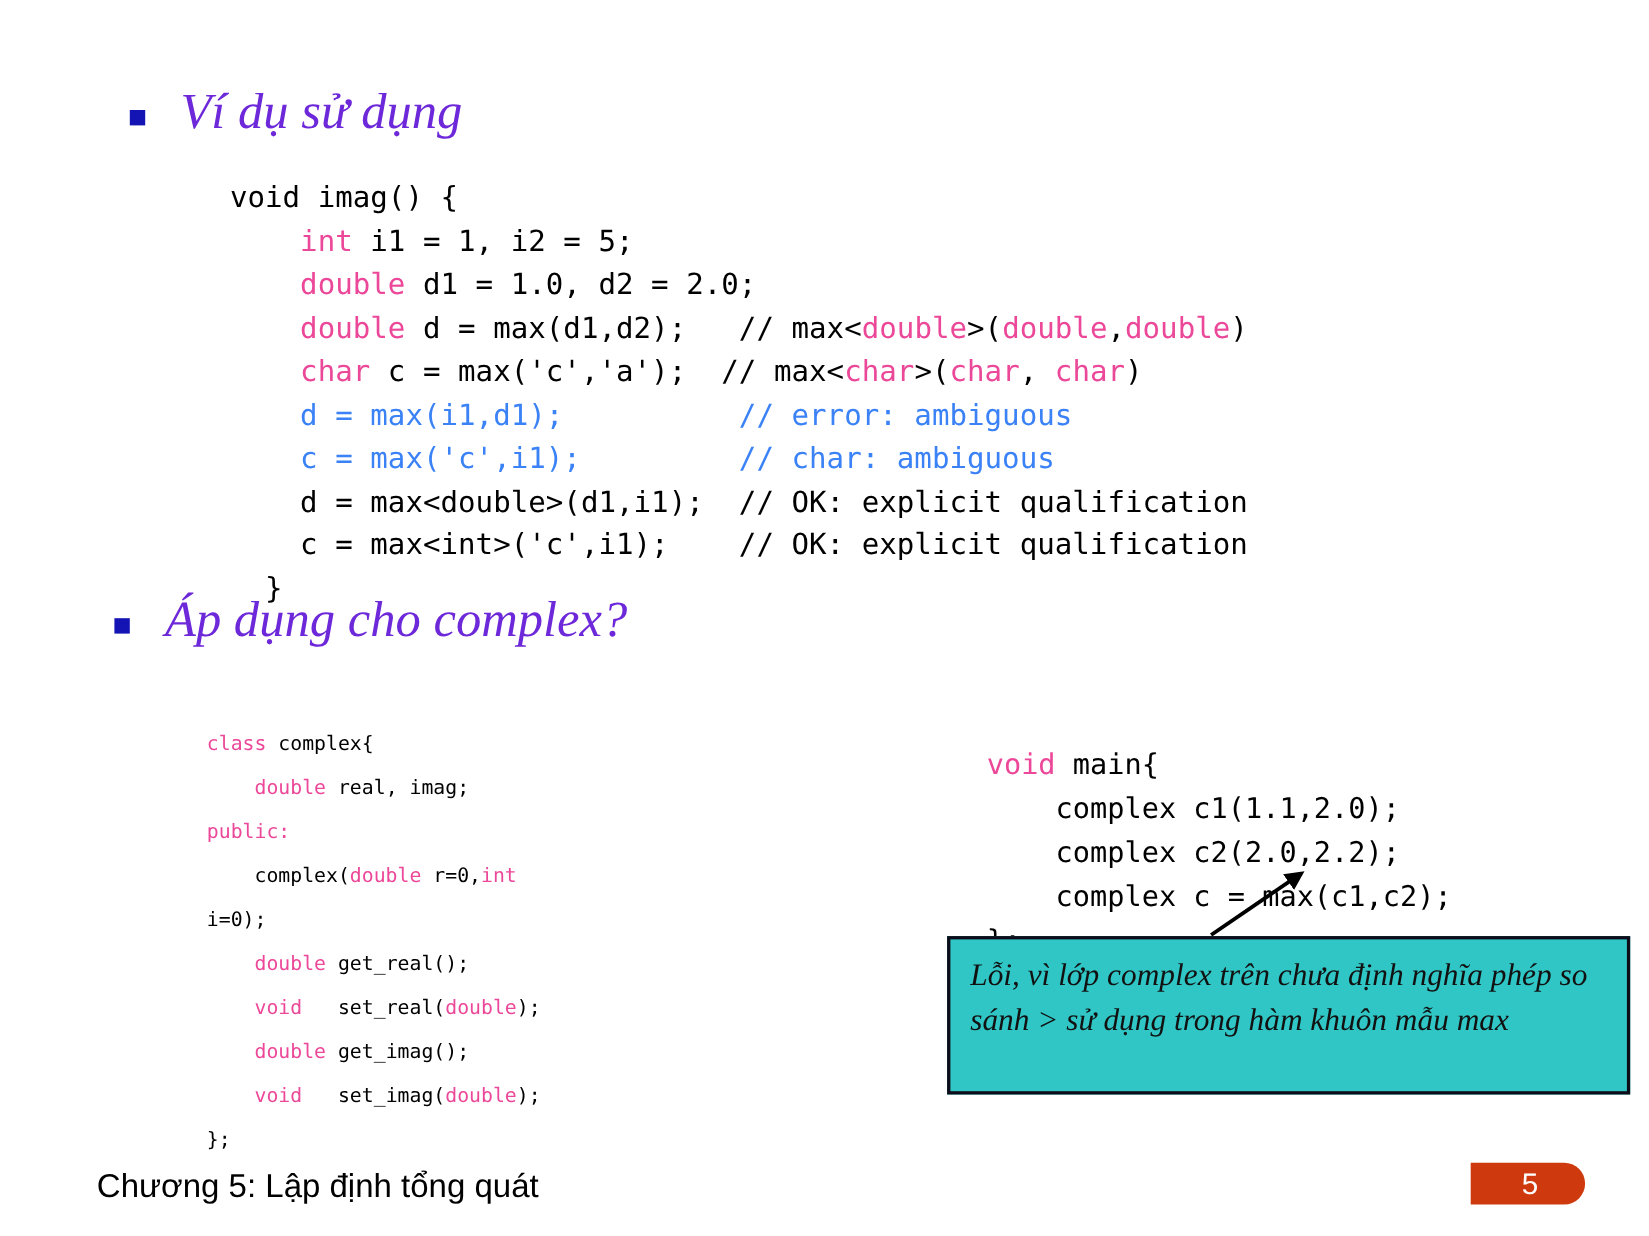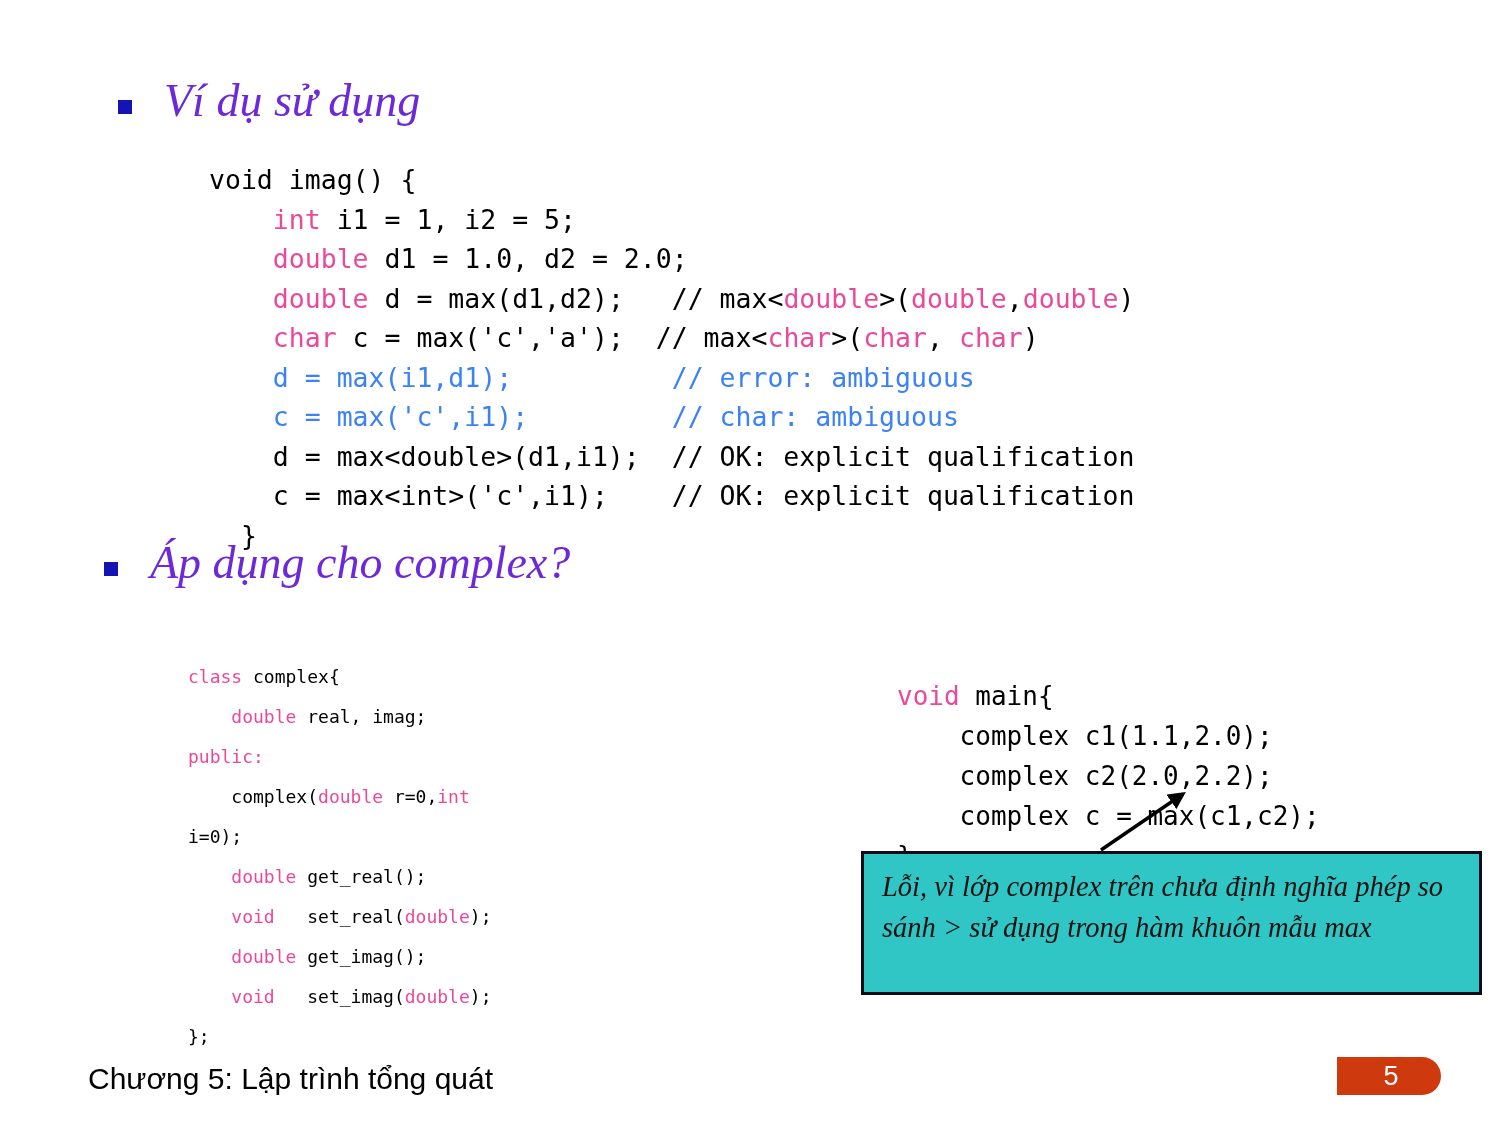--- a/index.html
+++ b/index.html
@@ -174,18 +174,18 @@
         <polygon points="0 0, 5 2.5, 0 5" fill="#000000"></polygon>
       </marker>
     </defs>
     <line x1="16" y1="68" x2="98" y2="12" stroke="#000000" stroke-width="3.5" marker-end="url(#arrowhead)"></line>
   </svg>
 
   <div id="callout-box">
     <div id="callout-text">Lỗi, vì lớp complex trên chưa định nghĩa phép so sánh &gt; sử dụng trong hàm khuôn mẫu max</div>
   </div>
 
-  <div id="footer-text">Chương 5: Lập trình tổng quát</div>
+  <div id="footer-text">Chương 5: Lập định tổng quát</div>
   <div id="page-badge">
     <span id="page-number">5</span>
   </div>
 
 </div>
 
 </body></html>

